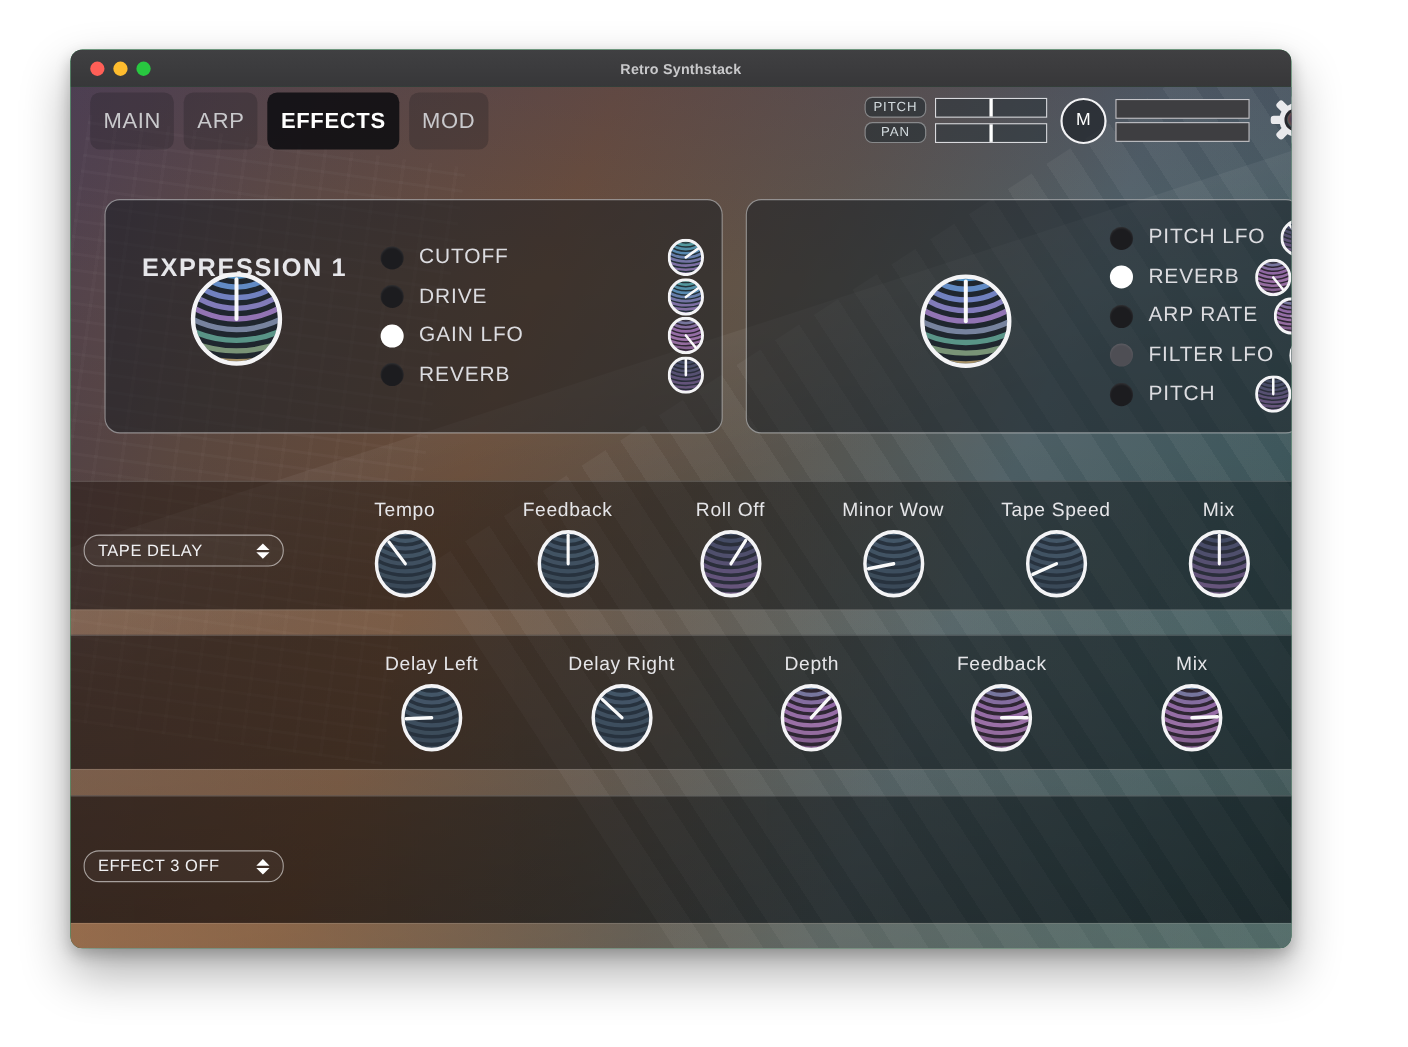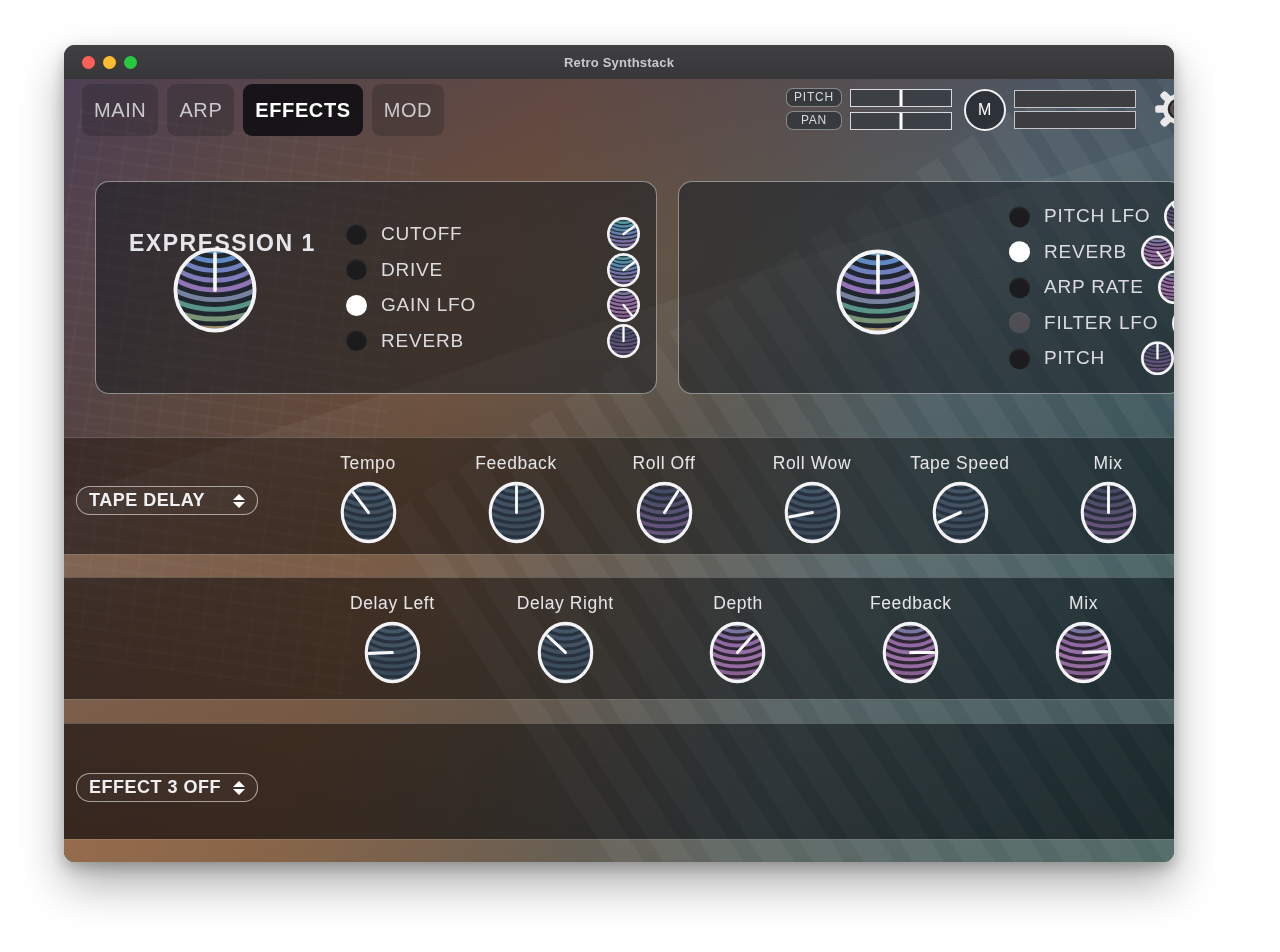--- a/index.html
+++ b/index.html
@@ -90,21 +90,21 @@
   .gap1{top:475px;height:23px;}
   .gap2{top:620px;height:24px;}
   .bottom-strip{position:absolute;left:0;top:760px;width:1152px;height:23px;
     background:linear-gradient(90deg,rgba(224,158,104,.50),rgba(205,180,150,.25) 45%,rgba(150,190,180,.35));}
   .dropdown{position:absolute;left:12px;width:182px;height:29px;border:1.5px solid rgba(255,255,255,.55);
     border-radius:14px;display:flex;align-items:center;justify-content:space-between;
     padding:0 12px;box-sizing:border-box;background:rgba(255,255,255,.03);}
   .band1 .dropdown{top:48px;}
   .band2 .dropdown{top:53px;}
   .band3 .dropdown{top:49px;}
-  .dd-label{font-size:18px;font-weight:bold;color:#f0f0f2;letter-spacing:.5px;}
+  .dd-label{font-size:15px;font-weight:normal;color:#f0f0f2;letter-spacing:.5px;}
   .dd-arrows{display:flex;flex-direction:column;gap:2px;}
   .dd-arrows i{display:block;width:0;height:0;border-left:6px solid transparent;border-right:6px solid transparent;}
   .dd-arrows i.up{border-bottom:6px solid #fff;}
   .dd-arrows i.dn{border-top:6px solid #fff;}
   .fx-cells{position:absolute;top:12px;bottom:6px;display:flex;}
   .band1 .fx-cells{left:230px;width:888px;}
   .band2 .fx-cells{left:242px;width:864px;}
   .fx-cell{flex:1;display:flex;flex-direction:column;align-items:center;}
   .fx-label{font-size:17.5px;color:#e5e5e8;letter-spacing:.6px;height:26px;line-height:26px;}
   .fx-knob{width:57px;height:63px;margin-top:5px;}
@@ -580,21 +580,21 @@
                     <circle cx="50" cy="-44" r="116" fill="none" stroke="rgb(114,93,139)" stroke-width="6" opacity="0.8"></circle>
                     <circle cx="50" cy="-44" r="127" fill="none" stroke="rgb(118,95,140)" stroke-width="6" opacity="0.8"></circle>
                     <circle cx="50" cy="-44" r="138" fill="none" stroke="rgb(123,98,142)" stroke-width="6" opacity="0.8"></circle>
                   </g>
                   <circle cx="50" cy="50" r="46" fill="none" stroke="#f4f4f6" stroke-width="5.5"></circle>
                   <line x1="50" y1="50" x2="50" y2="9" stroke="#fafafa" stroke-width="5" stroke-linecap="round" transform="rotate(35 50 50)"></line>
                 </svg>
               </div>
   </div>
             <div class="fx-cell">
-    <div class="fx-label">Roll Wow</div>
+    <div class="fx-label">Minor Wow</div>
     <div class="fx-knob">
                 <svg viewBox="0 0 100 100" preserveAspectRatio="none">
                   <defs>
                     <clipPath id="clip12">
                       <circle cx="50" cy="50" r="44"></circle>
                     </clipPath>
                   </defs>
                   <circle cx="50" cy="50" r="46" fill="#27323e"></circle>
                   <g clip-path="url(#clip12)">
                     <circle cx="50" cy="-44" r="50" fill="none" stroke="rgb(76,97,117)" stroke-width="6" opacity="0.8"></circle>

